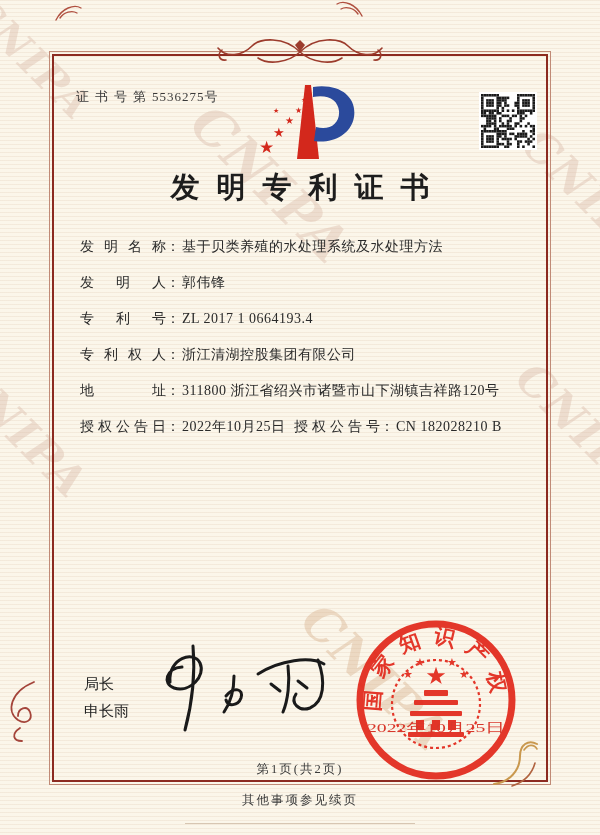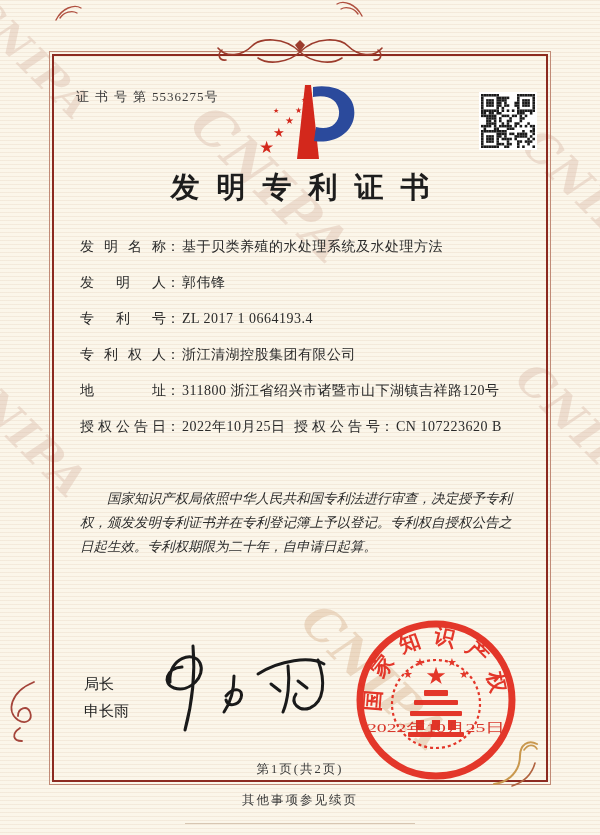--- a/index.html
+++ b/index.html
@@ -372,27 +372,26 @@
       <span class="flabel">专利权人</span><span class="fcolon">：</span><span class="fvalue">浙江清湖控股集团有限公司</span>
     </div>
     <div class="frow">
       <span class="flabel">地址</span><span class="fcolon">：</span><span class="fvalue">311800 浙江省绍兴市诸暨市山下湖镇吉祥路120号</span>
     </div>
     <div class="frow grant-row">
       <span class="grant-g1">
         <span class="flabel">授权公告日</span><span class="fcolon">：</span><span class="fvalue">2022年10月25日</span>
       </span>
       <span class="grant-g2">
-        <span class="flabel">授权公告号</span><span class="fcolon">：</span><span class="fvalue">CN 107223620 B</span>
+        <span class="flabel">授权公告号</span><span class="fcolon">：</span><span class="fvalue">CN 182028210 B</span>
       </span>
     </div>
   </div>
 
   <div class="abs paras">
-    <p>国家知识产权局依照中华人民共和国专利法进行审查，决定授予专利权，颁发发明专利证书并在专利登记簿上予以登记。专利权自授权公告之日起生效。专利权期限为二十年，自申请日起算。</p>
   </div>
 
   <div class="abs signer">
     <div>局长</div>
     <div>申长雨</div>
   </div>
 
   <svg class="abs signature" viewBox="0 0 210 100">
     <g fill="none" stroke="#1a1a1a" stroke-width="3" stroke-linecap="round">
       <path d="M32,44 C30,20 56,12 62,25 C68,38 52,55 36,50 C24,46 28,30 44,29"></path>

